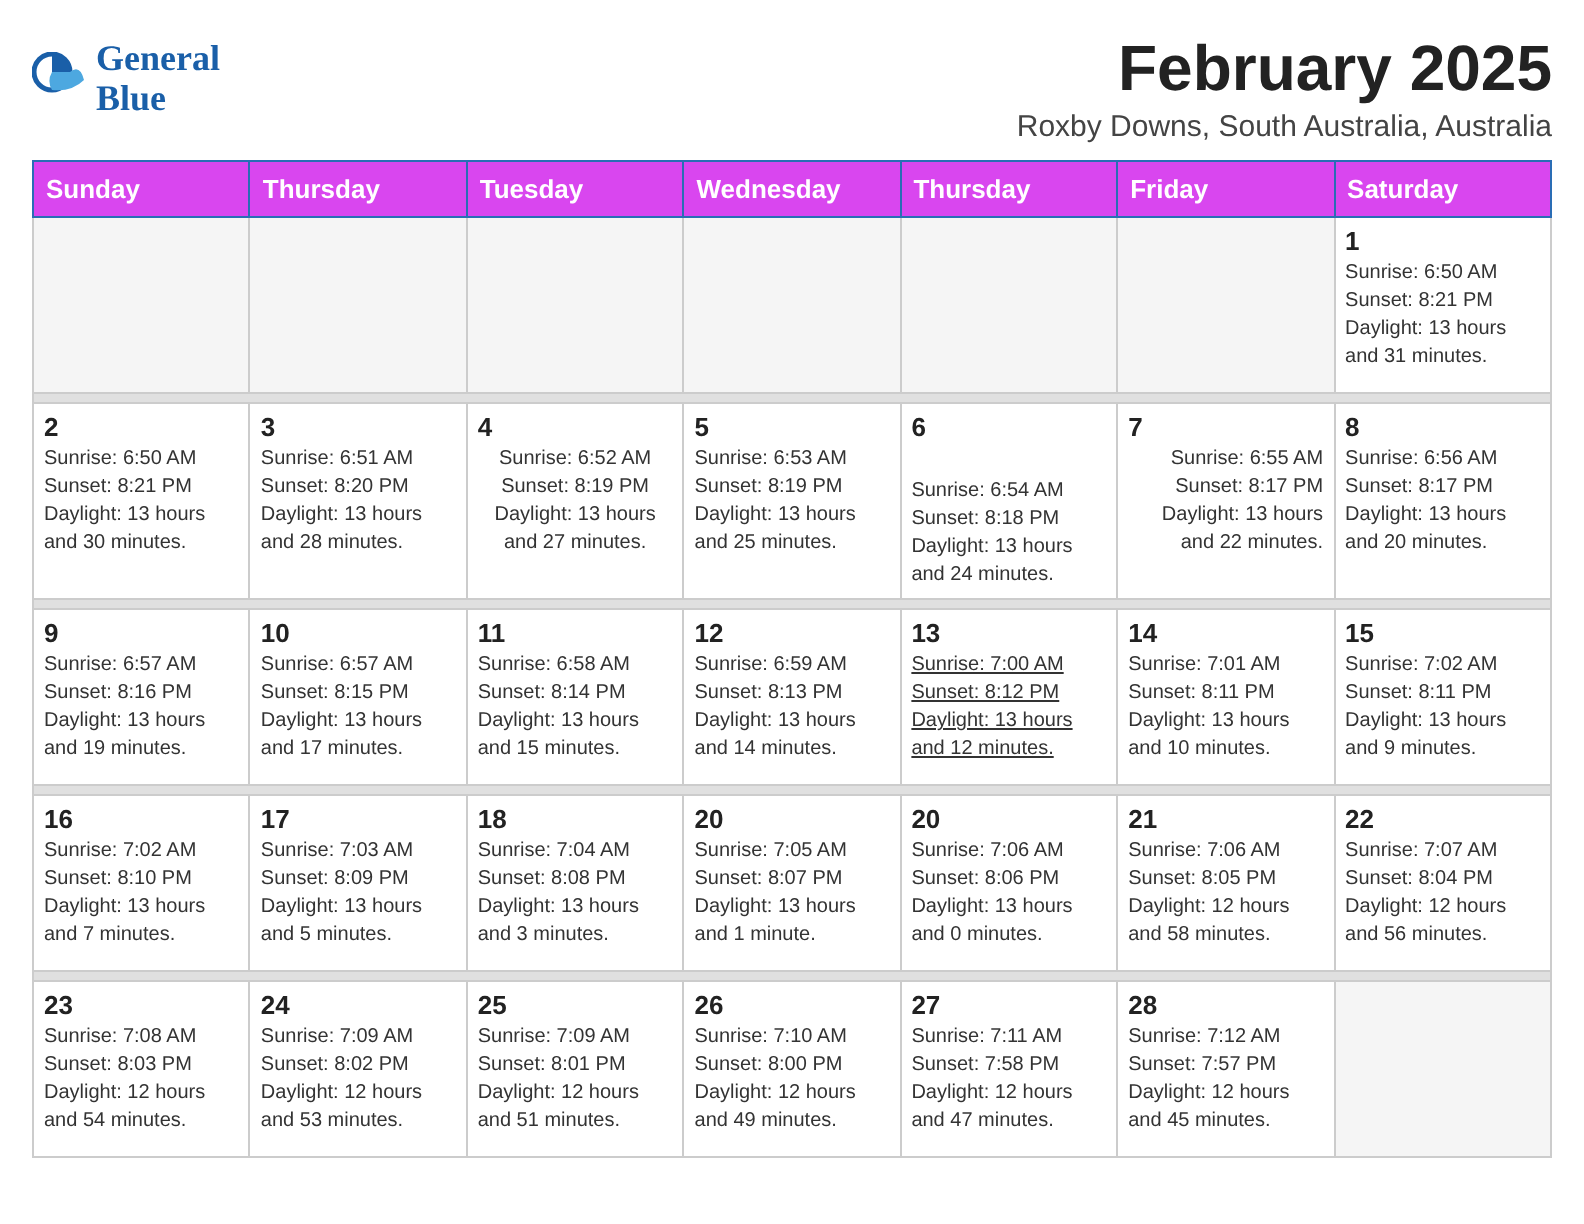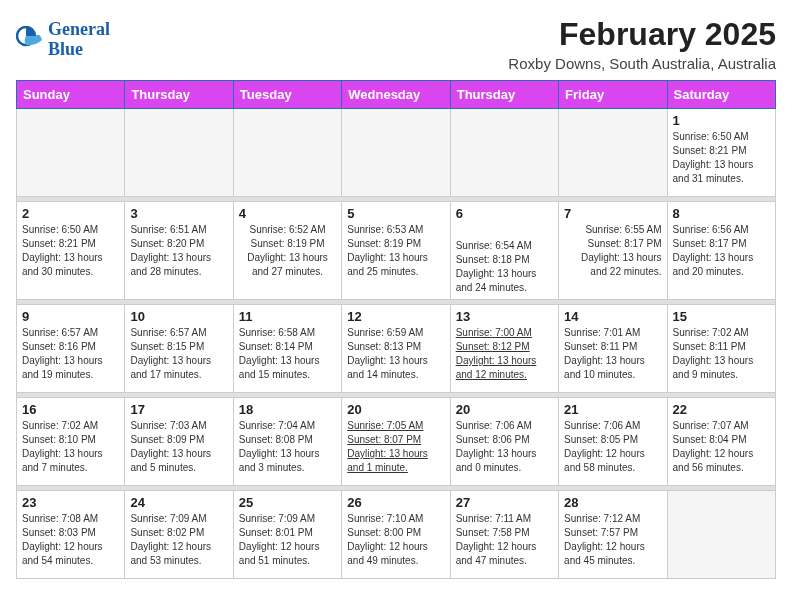--- a/index.html
+++ b/index.html
@@ -267,21 +267,21 @@
         </td>
         <td>
           <span class="day-num">18</span>
           <div class="day-info" style="white-space: pre-line;">Sunrise: 7:04 AM
 Sunset: 8:08 PM
 Daylight: 13 hours
 and 3 minutes.</div>
         </td>
         <td>
           <span class="day-num">20</span>
-          <div class="day-info" style="white-space: pre-line; text-decoration: underline;">Sunrise: 7:05 AM
+          <div class="day-info" style="white-space: pre-line;">Sunrise: 7:05 AM
 Sunset: 8:07 PM
 Daylight: 13 hours
 and 1 minute.</div>
         </td>
         <td>
           <span class="day-num">20</span>
           <div class="day-info" style="white-space: pre-line;">Sunrise: 7:06 AM
 Sunset: 8:06 PM
 Daylight: 13 hours
 and 0 minutes.</div>

